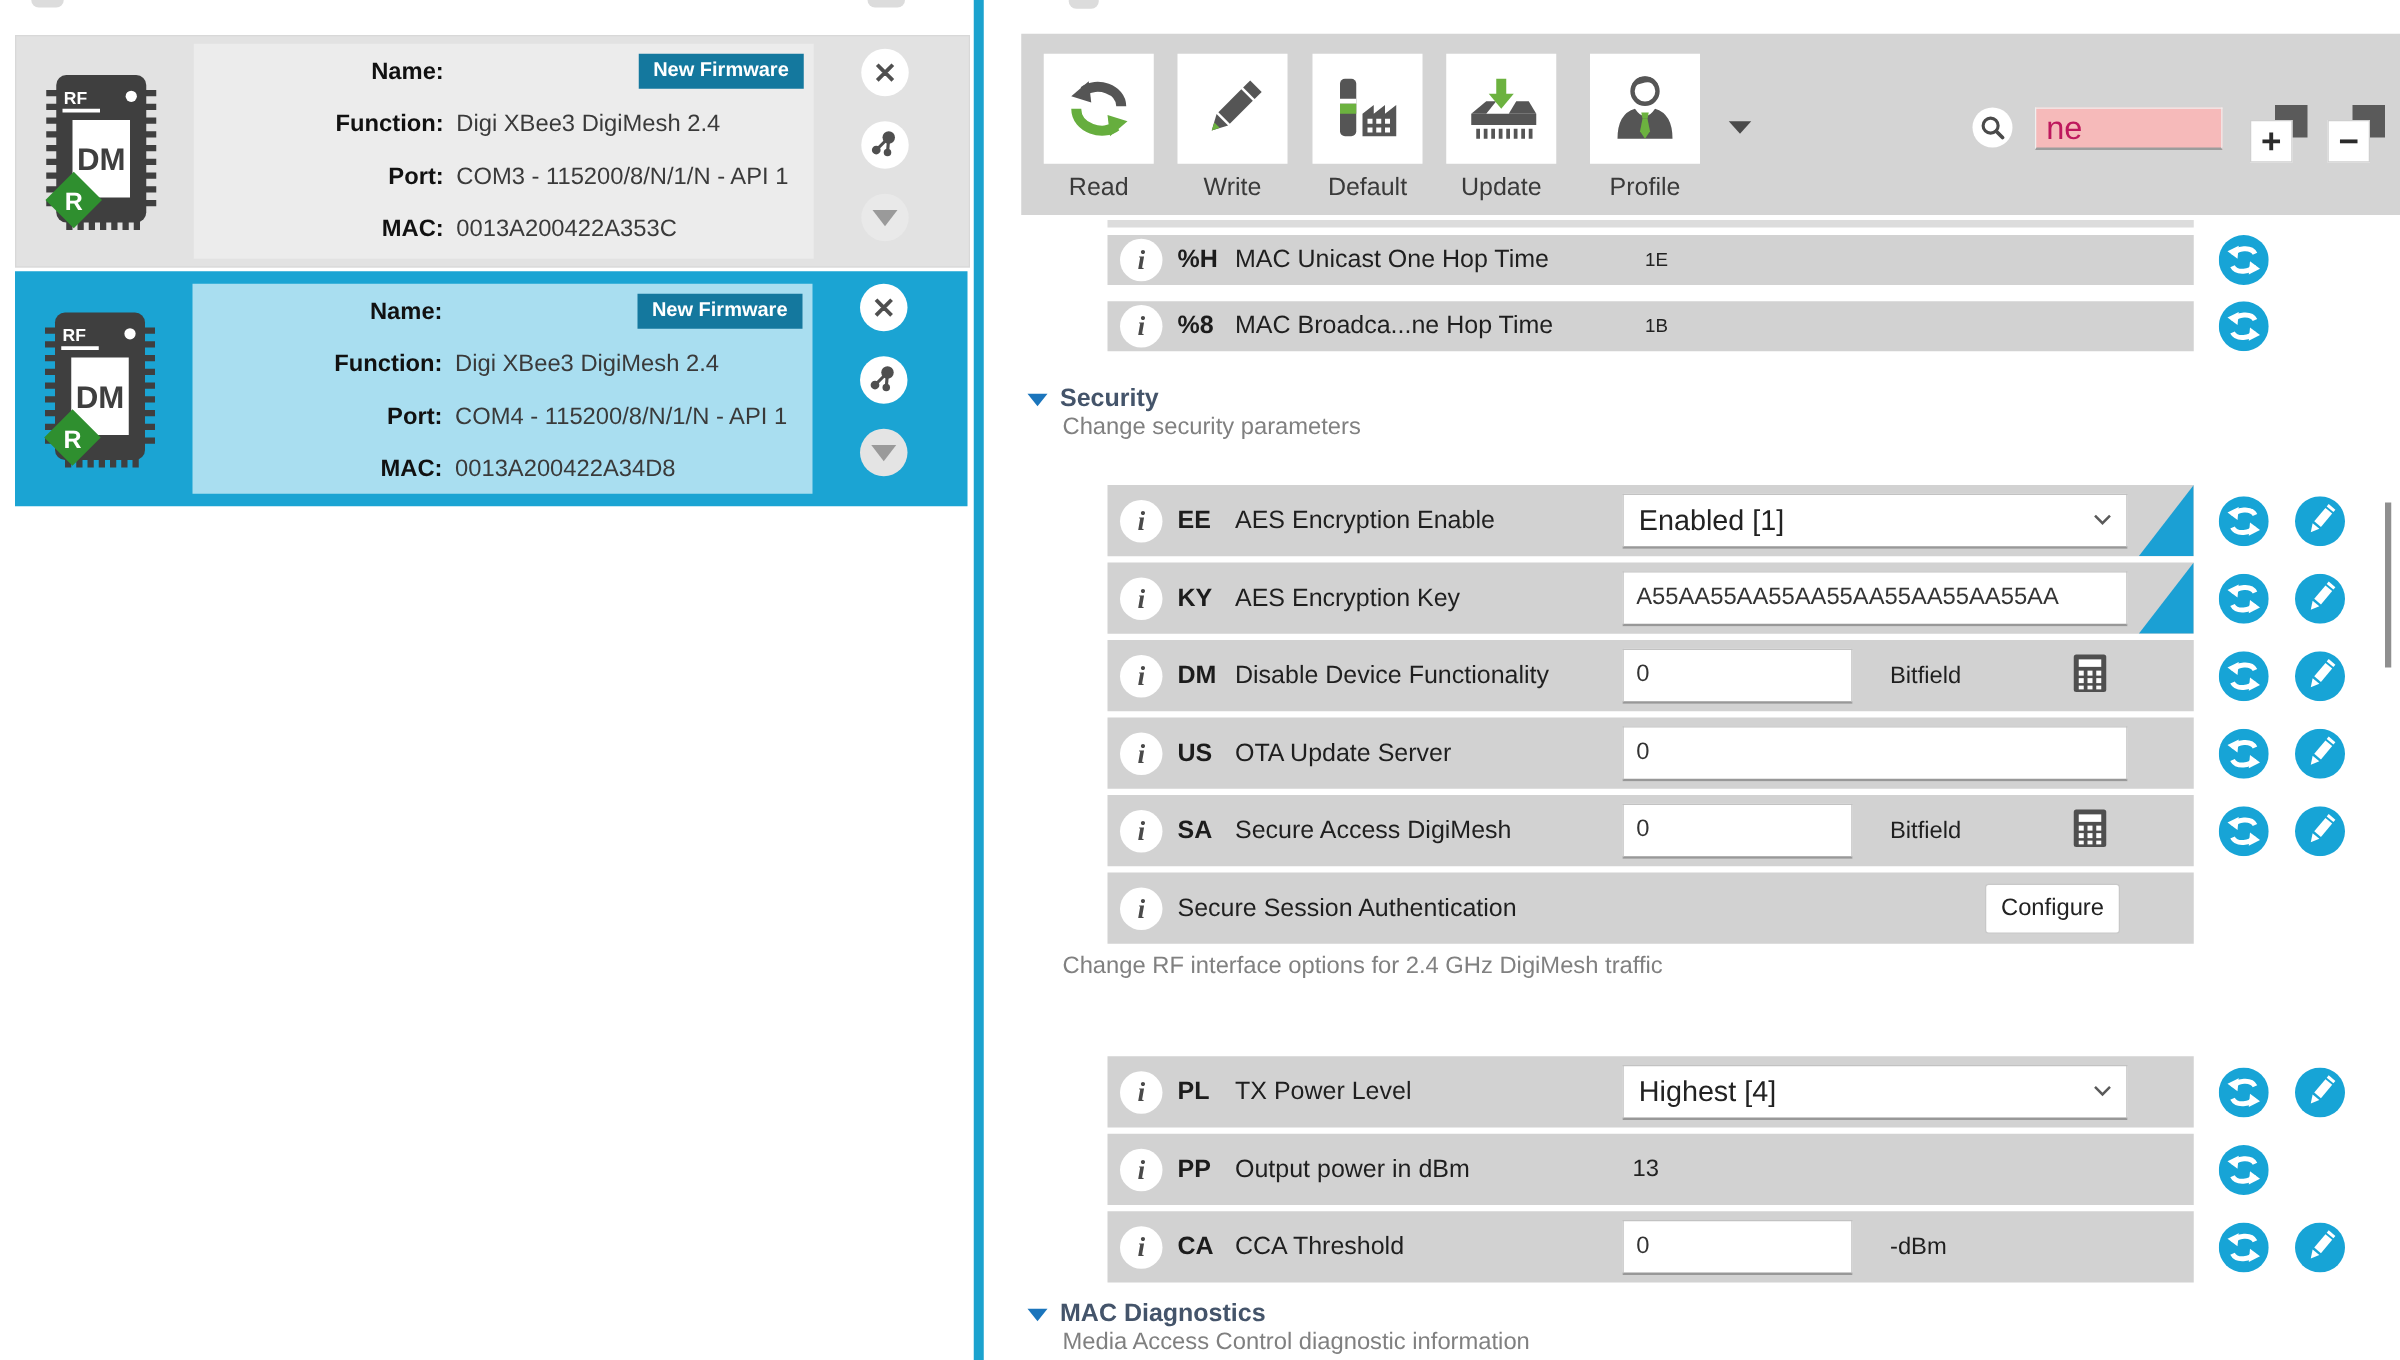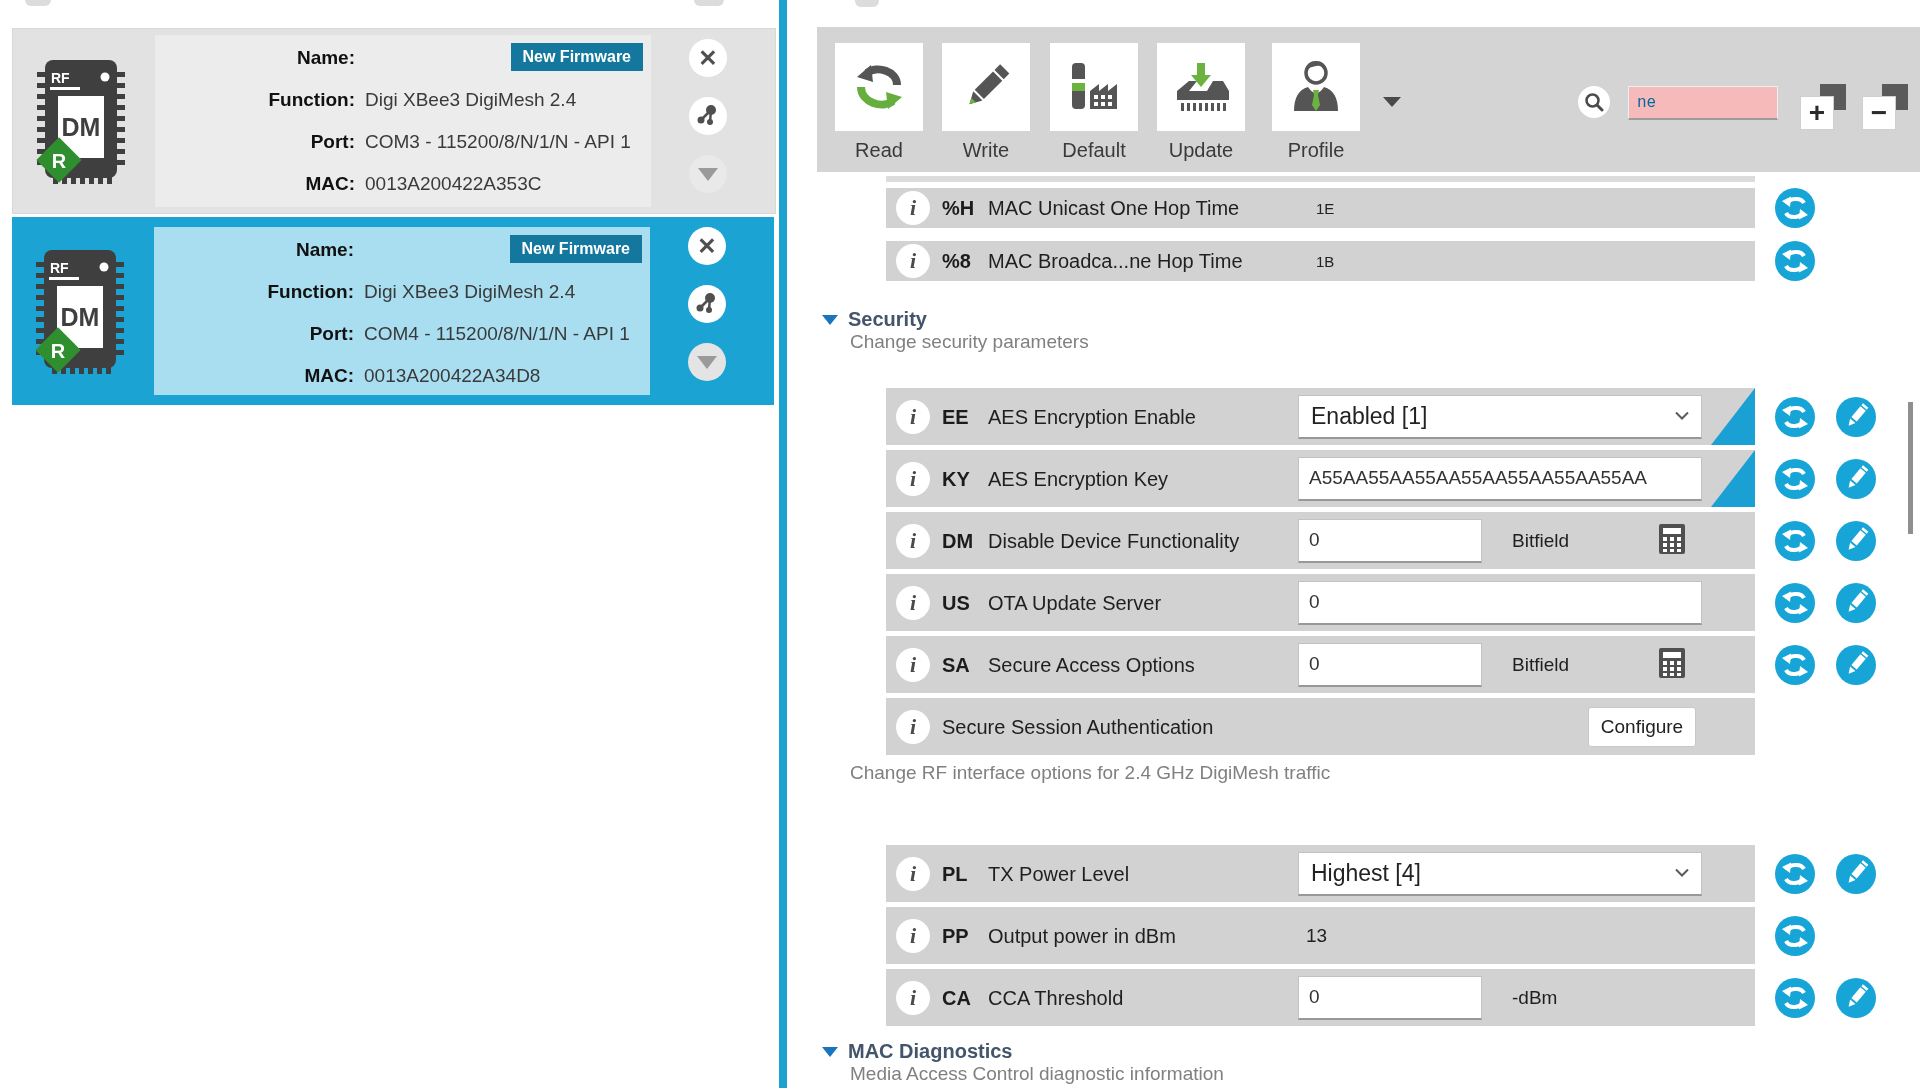--- a/index.html
+++ b/index.html
@@ -37,21 +37,21 @@
   .tbtn{position:absolute;top:16px;width:88px;height:88px;background:#fff;display:flex;
         align-items:center;justify-content:center}
   .tlabel{position:absolute;top:112px;width:88px;text-align:center;font-size:20px;color:#3a3a3a}
   .tcaret{position:absolute;left:566px;top:70px;width:0;height:0;border-left:9px solid transparent;
           border-right:9px solid transparent;border-top:10px solid #4a4a4a}
   .sicon{position:absolute;left:761px;top:59px;width:32px;height:32px;border-radius:50%;background:#fff;
          display:flex;align-items:center;justify-content:center}
   .sbox{position:absolute;left:811px;top:59px;width:150px;height:34px;background:#F6BABA;
         border:1px solid #efefef;border-bottom:2px solid #9c9c9c;box-sizing:border-box}
   .sbox input{width:100%;height:100%;border:none;background:transparent;outline:none;
-        font-family:Liberation Mono, monospace;font-size:16px;color:#0369a1;padding:0 0 0 8px;box-sizing:border-box}
+        font-family:Liberation Sans, sans-serif;font-size:26px;color:#be185d;padding:0 0 0 8px;box-sizing:border-box}
   .stack{position:absolute;top:57px;width:46px;height:46px}
   .stack .back{position:absolute;right:0;top:0;width:26px;height:26px;background:#5a5a5a}
   .stack .front{position:absolute;left:0;bottom:0;width:34px;height:34px;background:#fff;border:1px solid #cfcfcf;
         box-sizing:border-box;display:flex;align-items:center;justify-content:center;
         font-size:28px;font-weight:bold;color:#2b2b2b;line-height:1}
 
   
   #prestrip{position:absolute;left:886px;top:176px;width:869px;height:6px;background:#dcdcdc}
   .prow{position:absolute;left:886px;width:1034px;height:57px}
   .h40{height:40px}
@@ -533,21 +533,21 @@
           <polygon points="16.5,25 23.5,25 20,31.5" fill="#fff"></polygon>
         </g>
       </svg>
   </div>
 </div>
 
 <div class="prow" style="top:636px">
   <div class="rowbg">
     <div class="info">i</div>
     <span class="cmd">SA</span>
-    <span class="pname">Secure Access Options</span>
+    <span class="pname">Secure Access DigiMesh</span>
     <div class="ctrl inctrl short">
       <input value="0" style="">
     </div>
     <span class="unit">Bitfield</span>
     <div class="calc">
       <svg width="28" height="32" viewBox="0 0 28 32">
           <rect x="1" y="1" width="26" height="30" rx="2" fill="#4f4f4f"></rect>
           <rect x="5" y="5" width="18" height="6" fill="#fff"></rect>
           <g fill="#fff">
             <rect x="5" y="14" width="4" height="4"></rect>

